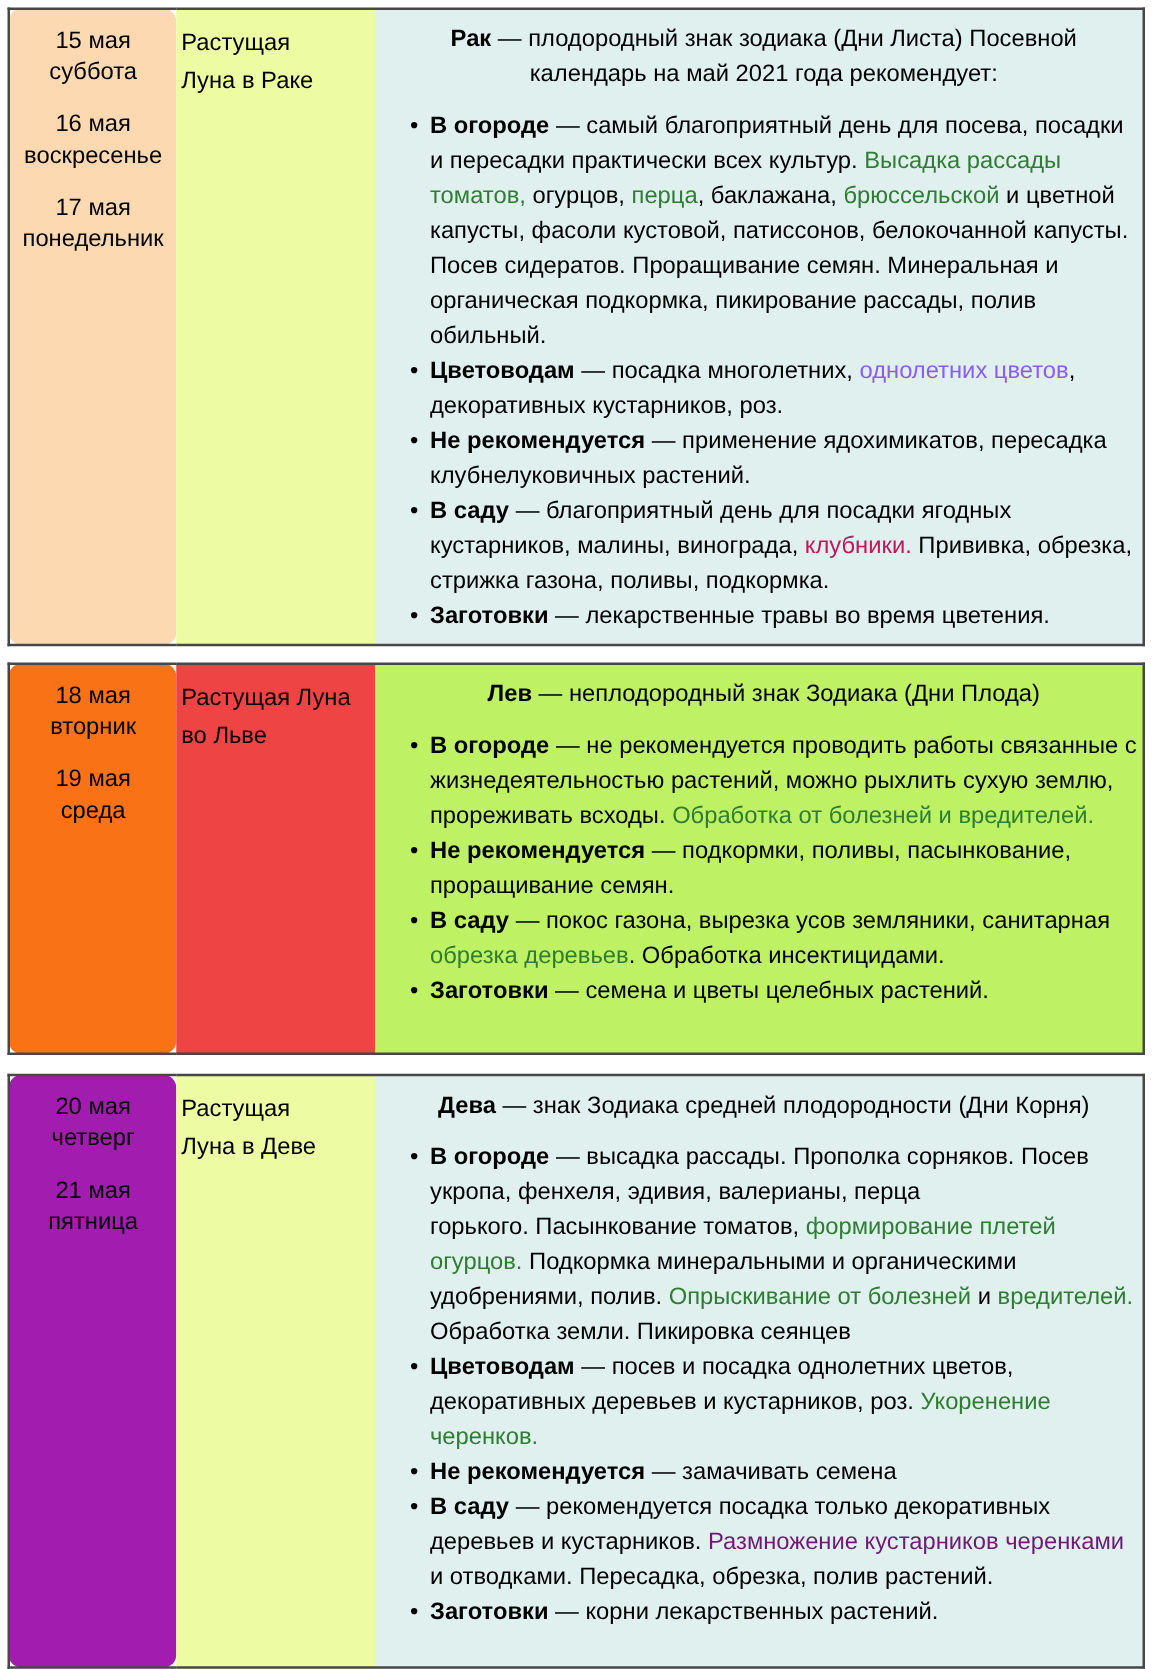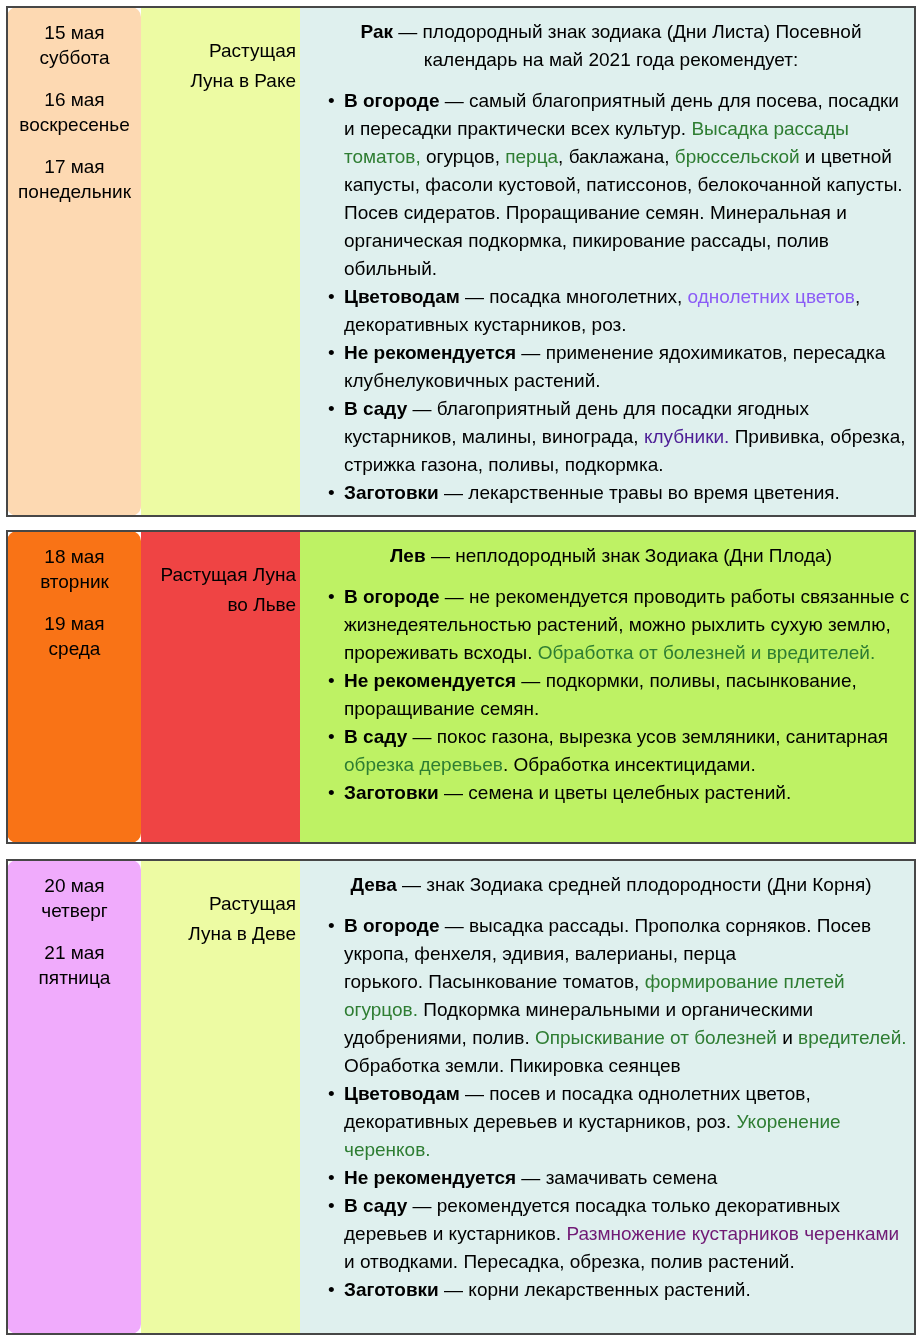--- a/index.html
+++ b/index.html
@@ -2,21 +2,21 @@
 <html lang="ru"><head>
 <meta charset="utf-8">
 <style>
   html,body{margin:0;padding:0;background:#ffffff;color:#000;
     font-family:"Liberation Sans","DejaVu Sans",sans-serif;}
   .page{width:922px;box-sizing:border-box;padding:6px;}
   table.cal{border-collapse:collapse;width:910px;table-layout:fixed;
     border:2px solid #474747;}
   table.cal td{vertical-align:top;font-size:19px;}
   td.date-cell{width:125px;text-align:center;line-height:25px;padding:12px 4px;border-radius:10px;}
-  td.moon-cell{width:151px;text-align:right;line-height:30px;padding:28px 4px;}
+  td.moon-cell{width:151px;text-align:left;line-height:30px;padding:12px 4px;}
   td.content-cell{line-height:28px;padding:8px 4px 8px 12px;}
   .date-group + .date-group{margin-top:17px;}
   .section-header{text-align:center;margin:2px 2px 13px 2px;}
   .bullets{margin:0;padding:0 0 0 16px;list-style:none;}
   .bullets li{position:relative;padding-left:16px;}
   .bullets li::before{content:"\2022";position:absolute;left:0;top:0;}
   .b{font-weight:bold;}
   .mb1{margin-bottom:13px;}
   .mb2{margin-bottom:15px;}
 </style>
@@ -45,21 +45,21 @@
             <td class="moon-cell" style="background: rgb(237, 251, 163);">
               <div>Растущая</div>
               <div>Луна в Раке</div>
             </td>
             <td class="content-cell" style="background: rgb(223, 240, 238);">
               <div class="section-header"><span class="b">Рак</span><span> — плодородный знак зодиака (Дни Листа) Посевной календарь на май 2021 года рекомендует:</span></div>
               <ul class="bullets">
                 <li><span class="b">В огороде</span><span> — самый благоприятный день для посева, посадки и пересадки практически всех культур. </span><span class="g" style="color: rgb(46, 125, 50);">Высадка рассады томатов,</span><span> огурцов, </span><span class="g" style="color: rgb(46, 125, 50);">перца</span><span>, баклажана, </span><span class="g" style="color: rgb(46, 125, 50);">брюссельской</span><span> и цветной капусты, фасоли кустовой, патиссонов, белокочанной капусты. Посев сидератов. Проращивание семян. Минеральная и органическая подкормка, пикирование рассады, полив обильный.</span></li>
                 <li><span class="b">Цветоводам</span><span> — посадка многолетних, </span><span class="g" style="color: #8b5cf6; text-align: center;">однолетних цветов</span><span>, декоративных кустарников, роз.</span></li>
                 <li><span class="b">Не рекомендуется</span><span> — применение ядохимикатов, пересадка клубнелуковичных растений.</span></li>
-                <li><span class="b">В саду</span><span> — благоприятный день для посадки ягодных кустарников, малины, винограда, </span><span class="g" style="color: #4c1d95;">клубники.</span><span> Прививка, обрезка, стрижка газона, поливы, подкормка.</span></li>
+                <li><span class="b">В саду</span><span> — благоприятный день для посадки ягодных кустарников, малины, винограда, </span><span class="g" style="color: #be185d;">клубники.</span><span> Прививка, обрезка, стрижка газона, поливы, подкормка.</span></li>
                 <li><span class="b">Заготовки</span><span> — лекарственные травы во время цветения.</span></li>
               </ul>
             </td>
           </tr>
         </tbody>
       </table>
       <table class="cal mb2" style="height: 314px; border-color: rgb(71, 71, 71);">
         <tbody>
           <tr>
             <td class="date-cell" style="background: #f97316;">
@@ -84,21 +84,21 @@
                 <li><span class="b">В саду</span><span> — покос газона, вырезка усов земляники, санитарная </span><span class="g" style="color: rgb(46, 125, 50);">обрезка деревьев</span><span>. Обработка инсектицидами.</span></li>
                 <li><span class="b">Заготовки</span><span> — семена и цветы целебных растений.</span></li>
               </ul>
             </td>
           </tr>
         </tbody>
       </table>
       <table class="cal" style="height: 476px; border-color: rgb(71, 71, 71);">
         <tbody>
           <tr>
-            <td class="date-cell" style="background: #f0abfc; margin-left: 24px;">
+            <td class="date-cell" style="background: #a21caf; margin-left: 24px;">
               <div class="date-group">
                 <div>20 мая</div>
                 <div>четверг</div>
               </div>
               <div class="date-group">
                 <div>21 мая</div>
                 <div>пятница</div>
               </div>
             </td>
             <td class="moon-cell" style="background: rgb(237, 251, 163);">

